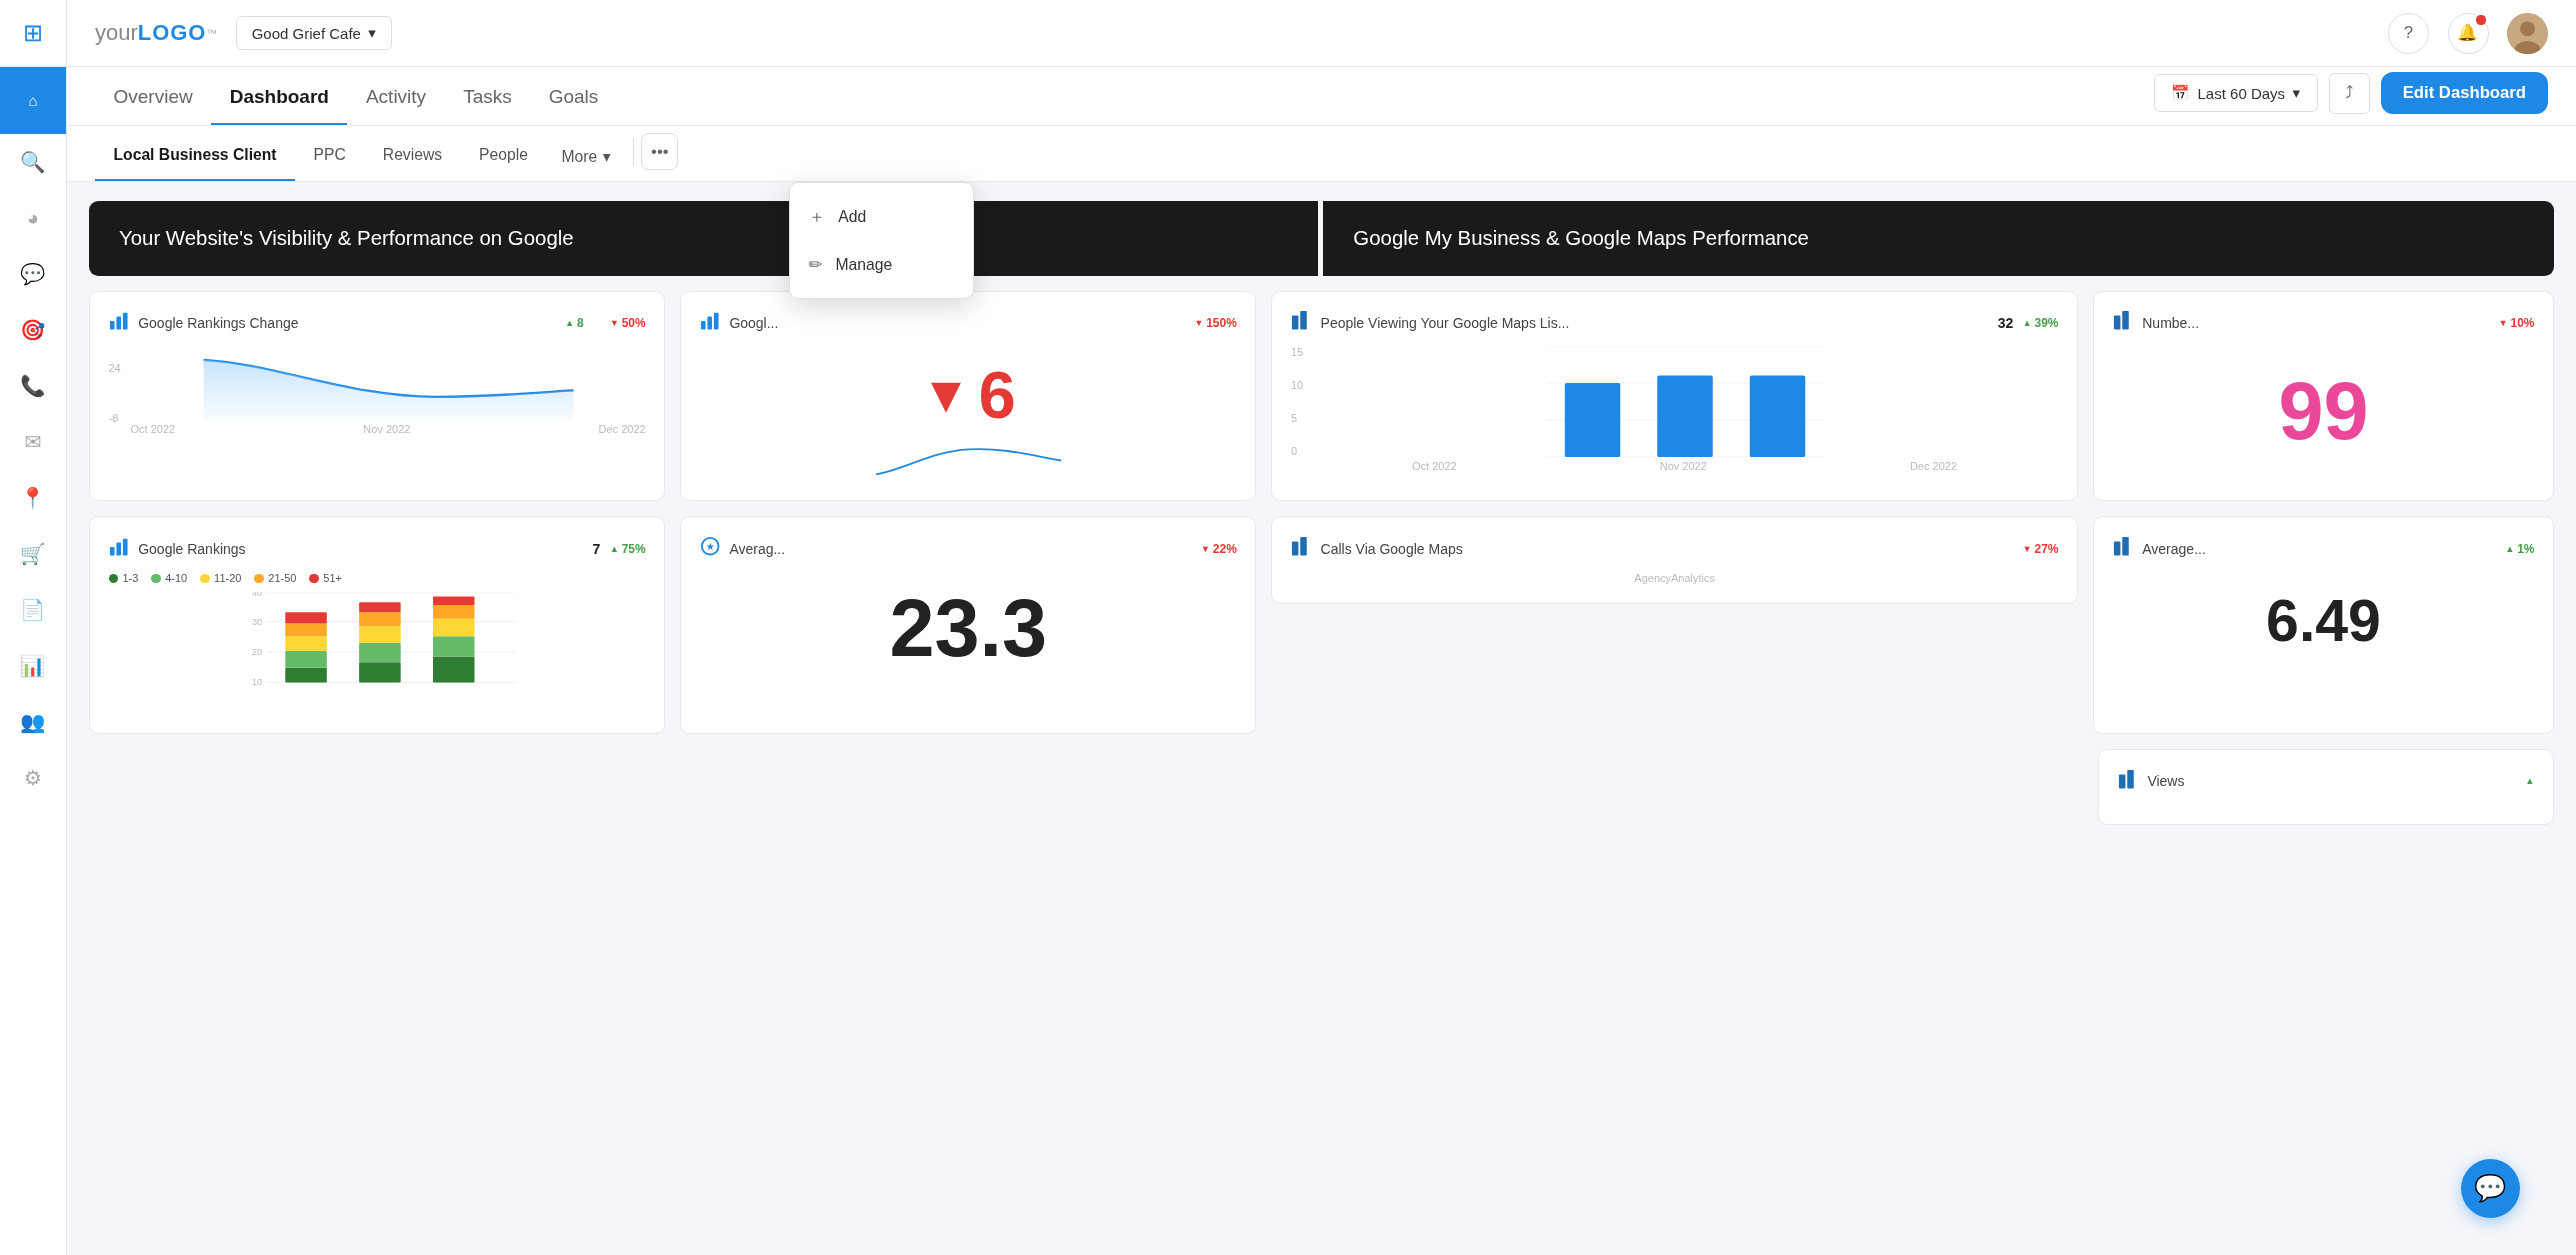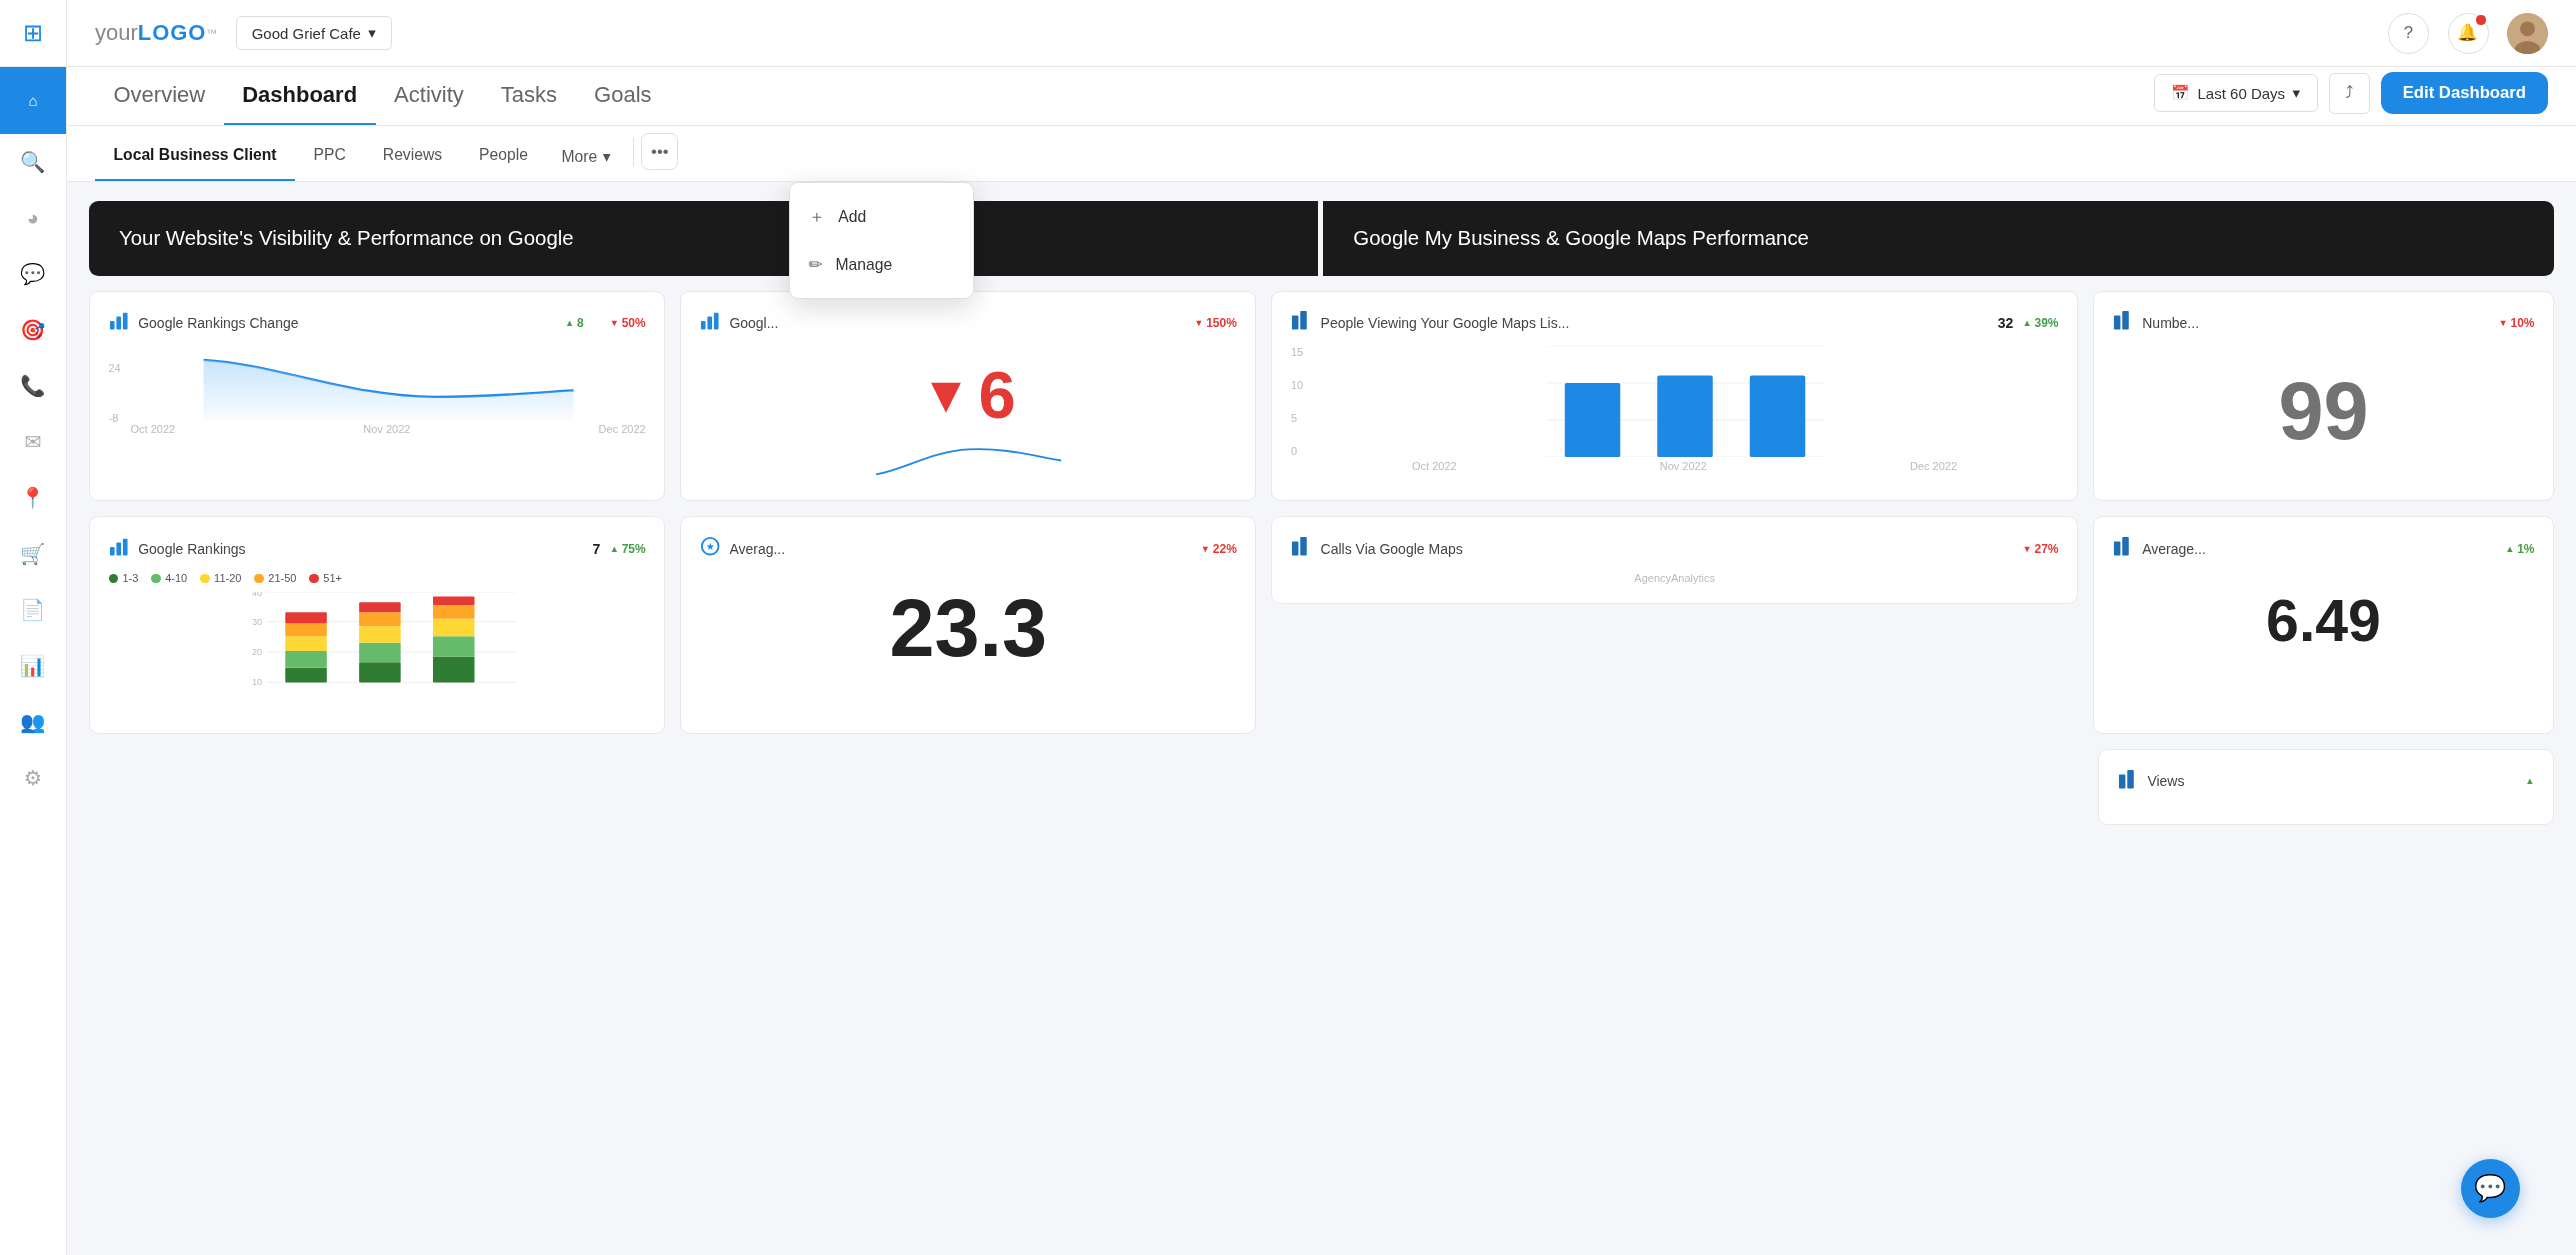--- a/index.html
+++ b/index.html
@@ -18,21 +18,21 @@
     
     .top-bar { height: 67px; background: #fff; border-bottom: 0.9px solid #e8e8e8; display: flex; align-items: center; padding: 0 28px; gap: 18.5px; }
     .client-selector { display: flex; align-items: center; gap: 7.4px; border: 0.9px solid #ddd; border-radius: 5.6px; padding: 7.4px 15px; cursor: pointer; font-size: 15px; color: #333; background: #fff; }
     .top-bar-right { margin-left: auto; display: flex; align-items: center; gap: 18.5px; }
     .icon-btn { width: 41px; height: 41px; border-radius: 50%; border: 0.9px solid #ddd; background: #fff; display: flex; align-items: center; justify-content: center; cursor: pointer; font-size: 16.7px; color: #666; position: relative; }
     .notif-badge { position: absolute; top: 1.9px; right: 1.9px; width: 9.3px; height: 9.3px; background: #e53935; border-radius: 50%; }
     .avatar { width: 41px; height: 41px; border-radius: 50%; background: #c8a882; display: flex; align-items: center; justify-content: center; overflow: hidden; cursor: pointer; }
 
     
     .nav-bar { height: 59px; background: #fff; border-bottom: 0.9px solid #e8e8e8; display: flex; align-items: flex-end; padding: 0 28px; gap: 0; }
-    .nav-tab { padding: 0 18.5px 15px; font-size: 22px; cursor: pointer; color: #666; border-bottom: 2.8px solid transparent; white-space: nowrap; }
+    .nav-tab { padding: 0 18.5px 15px; font-size: 19px; cursor: pointer; color: #666; border-bottom: 2.8px solid transparent; white-space: nowrap; }
     .nav-tab.active { color: #1a1a1a; font-weight: 700; border-bottom: 2.8px solid #1e88e5; }
     .nav-tab-right { margin-left: auto; display: flex; align-items: center; gap: 11px; padding-bottom: 11px; }
 
     
     .date-range-btn { display: flex; align-items: center; gap: 7.4px; border: 0.9px solid #ddd; border-radius: 5.6px; padding: 9.3px 16.7px; cursor: pointer; font-size: 15px; background: #fff; }
     .share-btn { width: 41px; height: 41px; border: 0.9px solid #ddd; border-radius: 5.6px; display: flex; align-items: center; justify-content: center; cursor: pointer; background: #fff; color: #666; font-size: 16.7px; }
     .edit-dashboard-btn { background: #1e88e5; color: white; border: none; border-radius: 12px; padding: 11px 22px; font-size: 16.7px; font-weight: 600; cursor: pointer; }
 
     
     .sub-nav { height: 56px; background: #fff; border-bottom: 0.9px solid #e8e8e8; display: flex; align-items: flex-end; padding: 0 28px; gap: 0; position: relative; }
@@ -318,21 +318,21 @@
             <span class="card-icon">
               <svg width="20.4" height="20.4" viewBox="0 0 22 22">
                   <rect x="1" y="6" width="7" height="15" fill="#1e6db5" rx="1"></rect>
                   <rect x="10" y="1" width="7" height="20" fill="#1e6db5" rx="1"></rect>
                 </svg>
             </span>
             <span class="card-title">Numbe...</span>
             <span class="badge-down">10%</span>
           </div>
           <div style="display:flex; align-items:center; justify-content:center; padding:18.5px 0;">
-            <span style="font-size:81px; font-weight:700; color:#737373;">99</span>
+            <span style="font-size:81px; font-weight:700; color:#ec4899;">99</span>
           </div>
         </div>
       </div>
 
       <div class="cards-section-2">
 
         <div class="card">
           <div class="card-header">
             <span class="card-icon">
               <svg width="20.4" height="20.4" viewBox="0 0 22 22">

